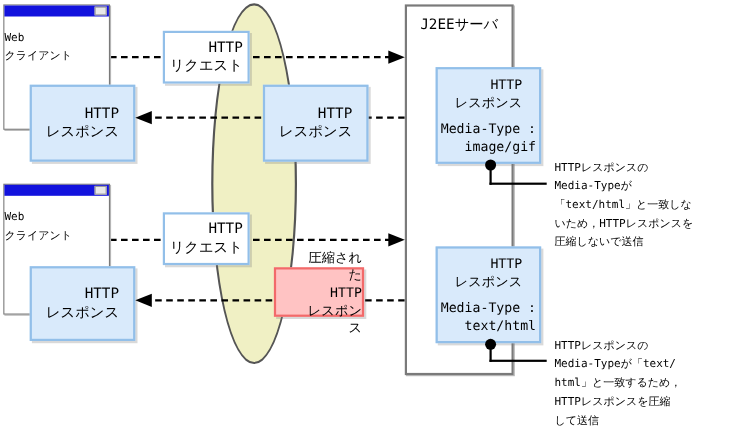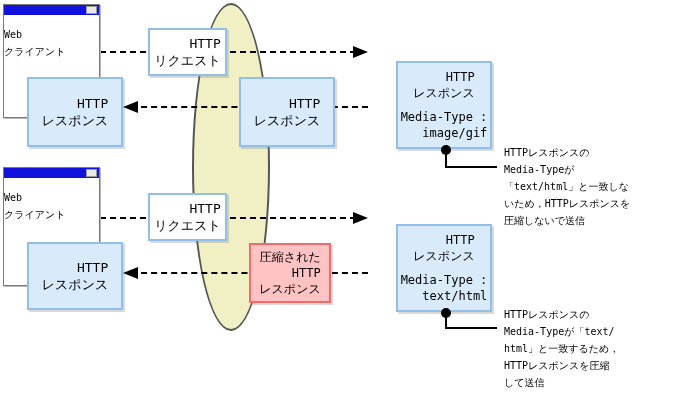--- a/index.html
+++ b/index.html
@@ -74,37 +74,40 @@
   </div>
 
   <div class="abs win" style="left:3px;top:167px;width:97px;height:119px;">
     <div class="titlebar">
       <span class="winbtn"></span>
     </div>
     <div class="winlabel">Web
 クライアント</div>
   </div>
 
+  <div class="abs server" style="left:368px;top:4px;width:99px;height:337px;">
+    <div class="server-title">J2EEサーバ</div>
+  </div>
 
   <div class="abs bbox blue" style="left:27px;top:77px;width:96px;height:70px;">HTTP
 レスポンス</div>
 
   <div class="abs bbox white" style="left:148px;top:28px;width:79px;height:48px;">HTTP
 リクエスト</div>
 
   <div class="abs bbox blue" style="left:239px;top:77px;width:96px;height:70px;">HTTP
 レスポンス</div>
 
   <div class="abs bbox white" style="left:148px;top:193px;width:79px;height:48px;">HTTP
 リクエスト</div>
 
   <div class="abs bbox blue" style="left:27px;top:242px;width:96px;height:68px;">HTTP
 レスポンス</div>
 
-  <div class="abs bbox pink" style="left:249px;top:243px;width:82px;height:60px;">圧縮された
+  <div class="abs bbox pink" style="left:249px;top:243px;width:82px;height:45px;padding-left:20px;">圧縮された
 HTTP
 レスポンス</div>
 
   <div class="abs bbox blue srv" style="left:396px;top:61px;width:96px;height:88px;">
     <div>HTTP
 レスポンス</div>
     <div>Media-Type :
 image/gif</div>
   </div>
 

